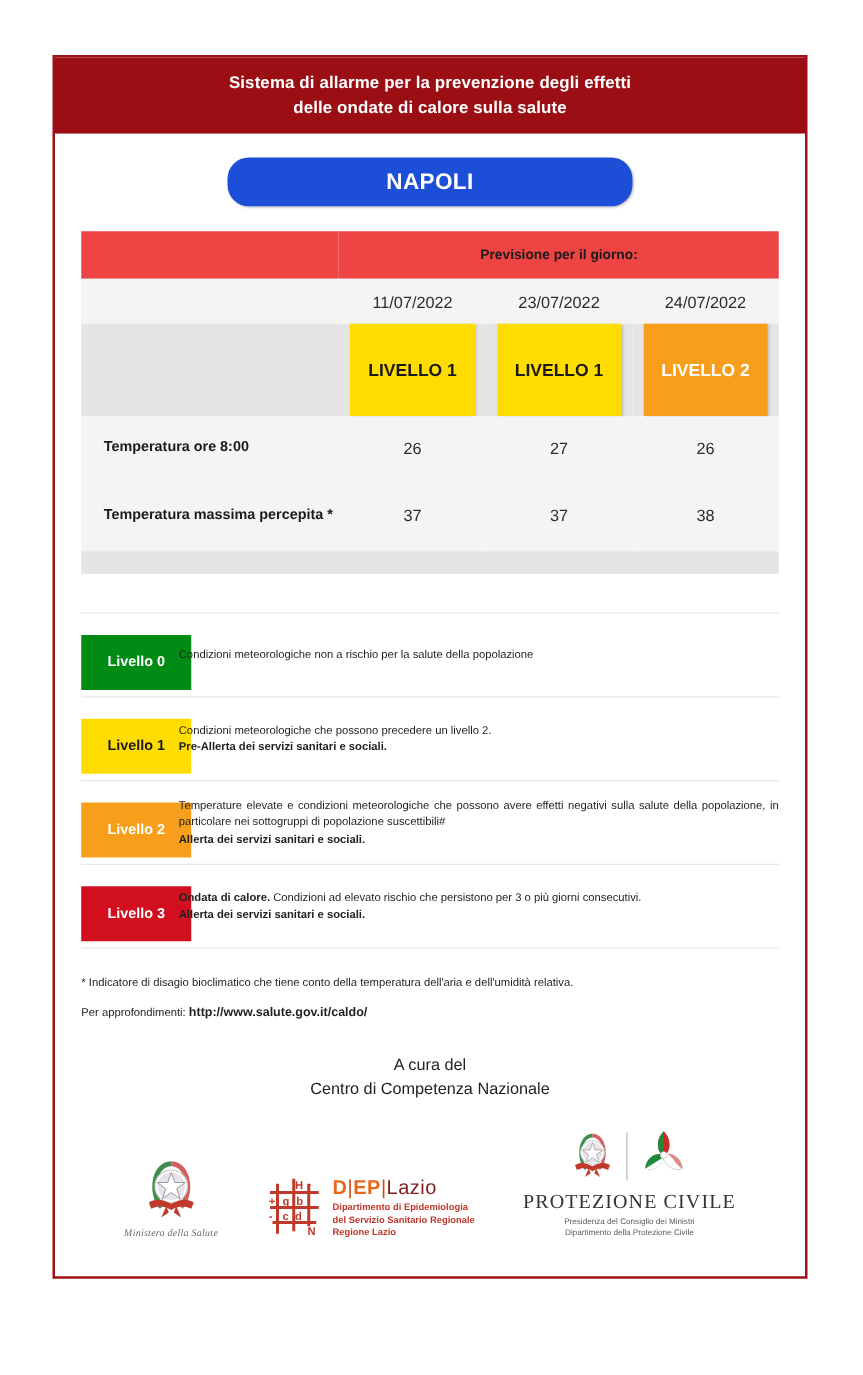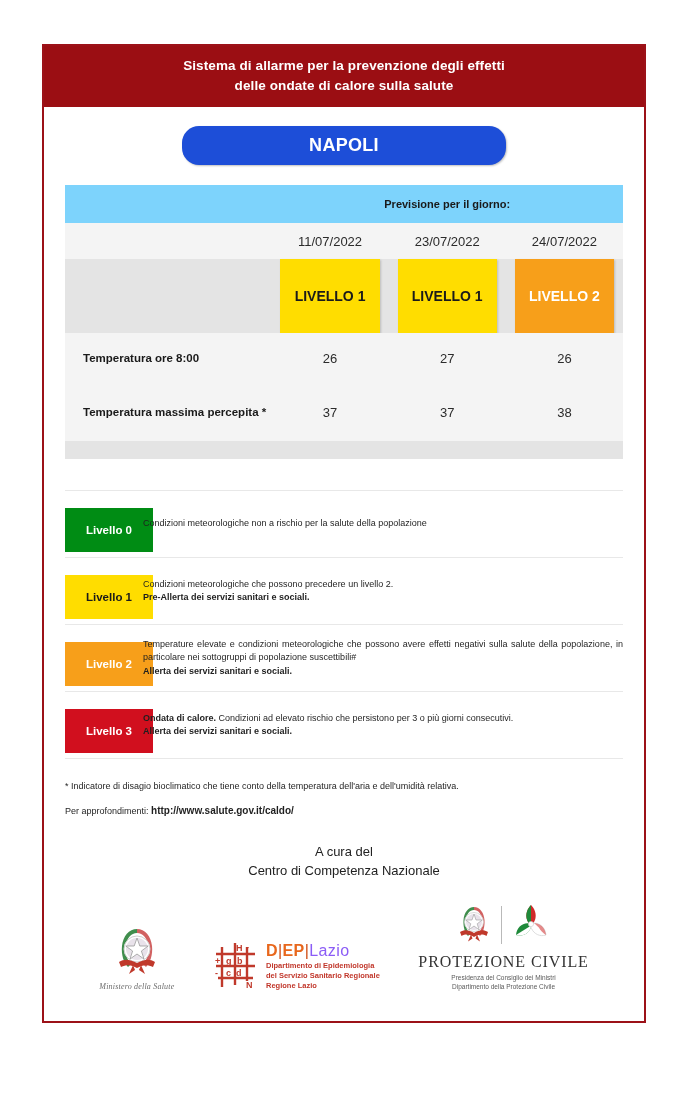--- a/index.html
+++ b/index.html
@@ -78,21 +78,21 @@
   table.forecast td, table.forecast th {
     padding: 0;
     margin: 0;
     border: none;
   }
 
   .col-label { width: 37%; }
   .col-day   { width: 21%; }
 
   .row-title td {
-    background: #7dd3fc;
+    background: #ef4444;
     height: 26px;
     vertical-align: middle;
   }
   .row-title .prev-head {
     text-align: center;
     font-size: 11px;
     font-weight: bold;
     color: #1a1a1a;
     padding: 6px 0 6px 0;
   }
@@ -236,21 +236,21 @@
   .dep-text { text-align: left; }
   .dep-title {
     font-size: 16px;
     font-weight: bold;
     letter-spacing: 0.4px;
     line-height: 17px;
     white-space: nowrap;
   }
   .dep-title .d1 { color: #e8671c; }
   .dep-title .bar { color: #cf4b12; font-weight: normal; }
-  .dep-title .lazio { color: #8b5cf6; font-weight: normal; }
+  .dep-title .lazio { color: #7f1d1d; font-weight: normal; }
   .dep-sub {
     margin-top: 2px;
     font-size: 7.5px;
     font-weight: bold;
     color: #c1362a;
     line-height: 10px;
     white-space: nowrap;
   }
 
   

